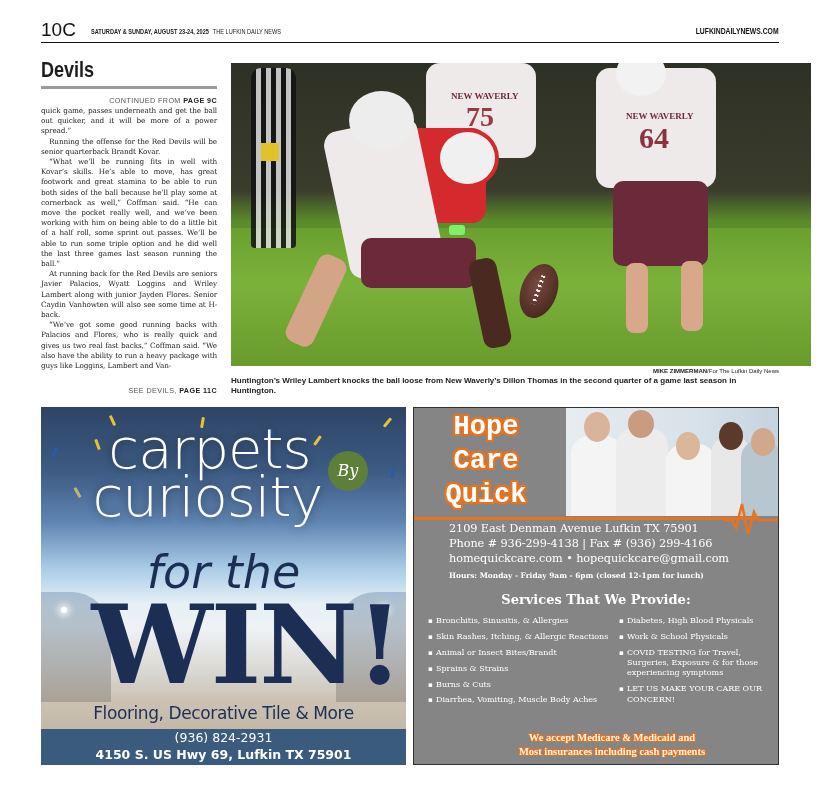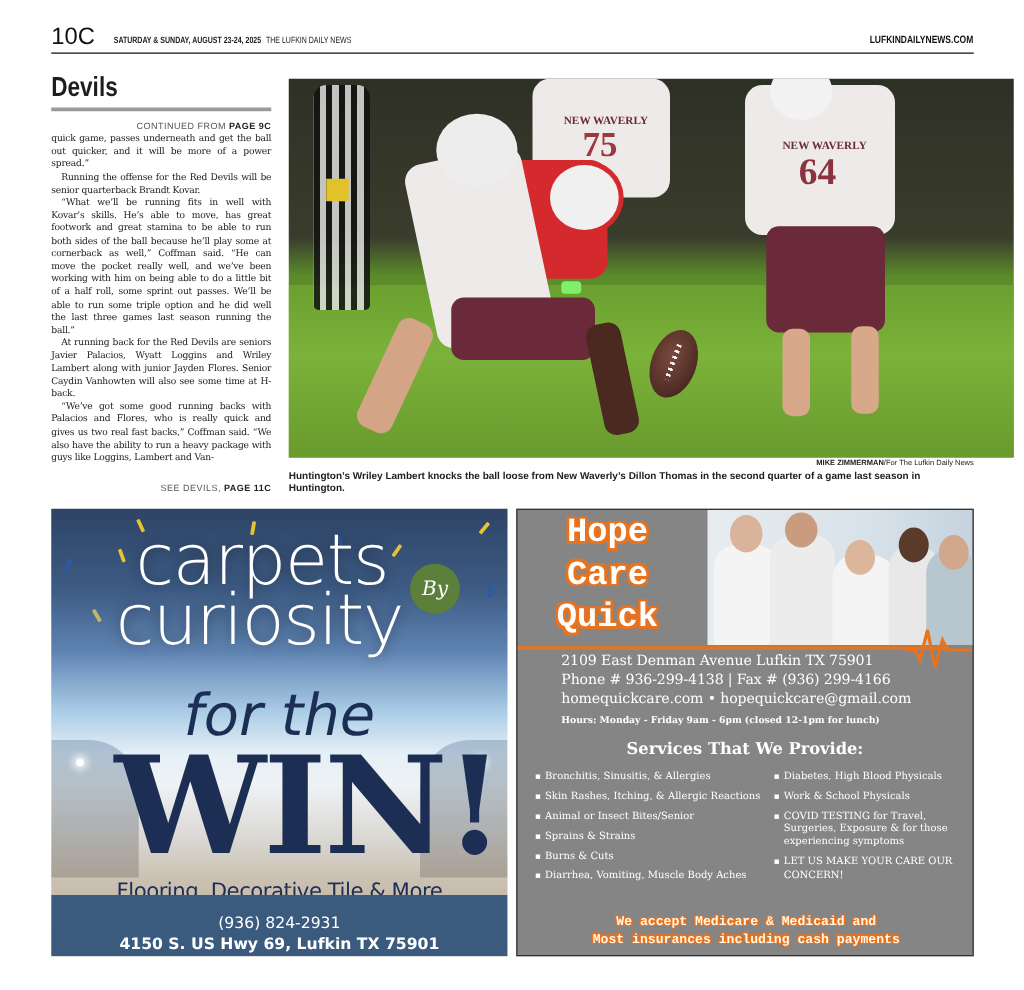--- a/index.html
+++ b/index.html
@@ -50,42 +50,42 @@
   .stadium-left { left: 0; border-radius: 0 40px 0 0; }
   .stadium-right { right: 0; border-radius: 40px 0 0 0; }
   .light { position: absolute; width: 6px; height: 6px; border-radius: 50%; background: #fff; box-shadow: 0 0 6px 3px rgba(255,255,255,.8); }
   .c-word { position: absolute; left: 0; width: 100%; text-align: center; font-family: "DejaVu Sans", sans-serif; font-weight: 300; color: #ffffff; text-shadow: 0 0 10px rgba(0,0,0,.45); letter-spacing: -1px; }
   .c-carpets { top: 14px; font-size: 56px; line-height: 56px; left: -14px; }
   .c-curiosity { top: 62px; font-size: 56px; line-height: 56px; left: -16px; }
   .by-badge { position: absolute; left: 287px; top: 44px; width: 40px; height: 40px; border-radius: 50%; background: #5c7f3a; color: #fff; font-family: "DejaVu Serif", serif; font-style: italic; font-size: 16px; line-height: 40px; text-align: center; }
   .for-the { position: absolute; left: 0; width: 100%; top: 140px; text-align: center; font-family: "DejaVu Sans", sans-serif; font-style: italic; font-size: 46px; line-height: 50px; color: #1d2e55; }
   .win { position: absolute; left: 0; width: 100%; top: 188px; text-align: center; font-family: "DejaVu Serif", serif; font-weight: bold; font-size: 108px; line-height: 100px; color: #1d2e55; letter-spacing: -2px; transform: scaleX(1.0); padding-left: 23px; }
   .flooring { position: absolute; left: 0; width: 100%; top: 296px; text-align: center; font-family: "DejaVu Sans", sans-serif; font-size: 17px; font-weight: 500; color: #1d2e55; letter-spacing: -0.4px; }
-  .contact-band { position: absolute; left: 0; width: 100%; bottom: 0; height: 36px; background: #3a5a7e; color: #ffffff; text-align: center; font-family: "DejaVu Sans", sans-serif; font-size: 12.5px; line-height: 17px; padding-top: 13px; }
+  .contact-band { position: absolute; left: 0; width: 100%; bottom: 0; height: 36px; background: #3a5a7e; color: #ffffff; text-align: center; font-family: "DejaVu Sans", sans-serif; font-size: 12.5px; line-height: 17px; padding-top: 0; }
   .contact-band div:last-child { font-weight: bold; }
 
   
   .ad-hope { position: absolute; left: 413px; top: 407px; width: 364px; height: 356px; background: #868585; border: 1px solid #333; overflow: hidden; }
   .hope-photo { position: absolute; left: 152px; top: 0; width: 212px; height: 108px; background: linear-gradient(to right, #e7ecef, #d8e2ea 60%, #c5d3de); overflow: hidden; }
   .doc { position: absolute; bottom: 0; border-radius: 18px 18px 0 0; background: #f4f4f4; }
   .doc-head { position: absolute; border-radius: 50%; }
   .hope-title { position: absolute; left: 12px; top: 2px; width: 140px; font-family: Liberation Mono, monospace; font-weight: bold; font-size: 27px; line-height: 34px; color: #ffffff; text-shadow: 2px 0 0 #e8731e, -2px 0 0 #e8731e, 0 2px 0 #e8731e, 0 -2px 0 #e8731e, 2px 2px 0 #e8731e, -2px -2px 0 #e8731e, 2px -2px 0 #e8731e, -2px 2px 0 #e8731e; }
   .hope-title div { text-align: center; width: 120px; }
   .orange-line { position: absolute; left: 0; top: 109px; width: 345px; height: 3px; background: #e8731e; }
   .ekg { position: absolute; left: 310px; top: 90px; width: 54px; height: 40px; }
   .hope-info { position: absolute; left: 35px; top: 113px; font-family: "DejaVu Serif", serif; color: #ffffff; }
   .hope-info .line1, .hope-info .line2, .hope-info .line3 { font-size: 11.3px; line-height: 15px; white-space: nowrap; letter-spacing: -0.1px; }
   .hope-info .hours { font-size: 7.4px; font-weight: bold; line-height: 16px; margin-top: 2px; }
   .services-title { position: absolute; left: 0; width: 100%; top: 184px; text-align: center; font-family: "DejaVu Serif", serif; font-weight: bold; font-size: 13px; color: #ffffff; }
   .svc-col { position: absolute; top: 208px; font-family: "DejaVu Serif", serif; font-size: 8px; line-height: 10.3px; color: #ffffff; list-style: none; margin: 0; padding: 0; }
   .svc-col li { position: relative; padding-left: 8px; margin-bottom: 5.6px; }
   .svc-col li::before { content: "\25AA"; position: absolute; left: 0; top: 0; font-size: 7px; }
   .svc-left { left: 14px; width: 185px; }
   .svc-right { left: 205px; width: 155px; }
-  .accept { position: absolute; left: 1px; width: 100%; top: 323px; text-align: center; font-family: Liberation Mono, monospace; font-weight: bold; font-size: 10.5px; line-height: 14px; color: #fff7e8; text-shadow: 1px 0 0 #e8731e, -1px 0 0 #e8731e, 0 1px 0 #e8731e, 0 -1px 0 #e8731e, 1px 1px 0 #e8731e, -1px -1px 0 #e8731e; }
+  .accept { position: absolute; left: 16px; width: 100%; top: 323px; text-align: center; font-family: Liberation Serif, serif; font-weight: bold; font-size: 10.5px; line-height: 14px; color: #fff7e8; text-shadow: 1px 0 0 #e8731e, -1px 0 0 #e8731e, 0 1px 0 #e8731e, 0 -1px 0 #e8731e, 1px 1px 0 #e8731e, -1px -1px 0 #e8731e; }
 </style>
 </head>
 <body>
 
 <div class="masthead">
   <span class="page-num">10C</span>
   <span class="dateline">
     <span>SATURDAY &amp; SUNDAY, AUGUST 23-24, 2025</span><span class="pub">THE LUFKIN DAILY NEWS</span>
   </span>
   <span class="site">LUFKINDAILYNEWS.COM</span>
@@ -187,21 +187,21 @@
   <div class="hope-info">
     <div class="line1">2109 East Denman Avenue Lufkin TX 75901</div>
     <div class="line2">Phone # 936-299-4138 | Fax # (936) 299-4166</div>
     <div class="line3">homequickcare.com • hopequickcare@gmail.com</div>
     <div class="hours">Hours: Monday - Friday 9am - 6pm (closed 12-1pm for lunch)</div>
   </div>
   <div class="services-title">Services That We Provide:</div>
   <ul class="svc-col svc-left">
     <li>Bronchitis, Sinusitis, &amp; Allergies</li>
     <li>Skin Rashes, Itching, &amp; Allergic Reactions</li>
-    <li>Animal or Insect Bites/Senior</li>
+    <li>Animal or Insect Bites/Brandt</li>
     <li>Sprains &amp; Strains</li>
     <li>Burns &amp; Cuts</li>
     <li>Diarrhea, Vomiting, Muscle  Body Aches</li>
   </ul>
   <ul class="svc-col svc-right">
     <li>Diabetes, High Blood Physicals</li>
     <li>Work &amp; School Physicals</li>
     <li>COVID TESTING for Travel, Surgeries, Exposure &amp; for those experiencing symptoms</li>
     <li>LET US MAKE YOUR CARE OUR CONCERN!</li>
   </ul>

